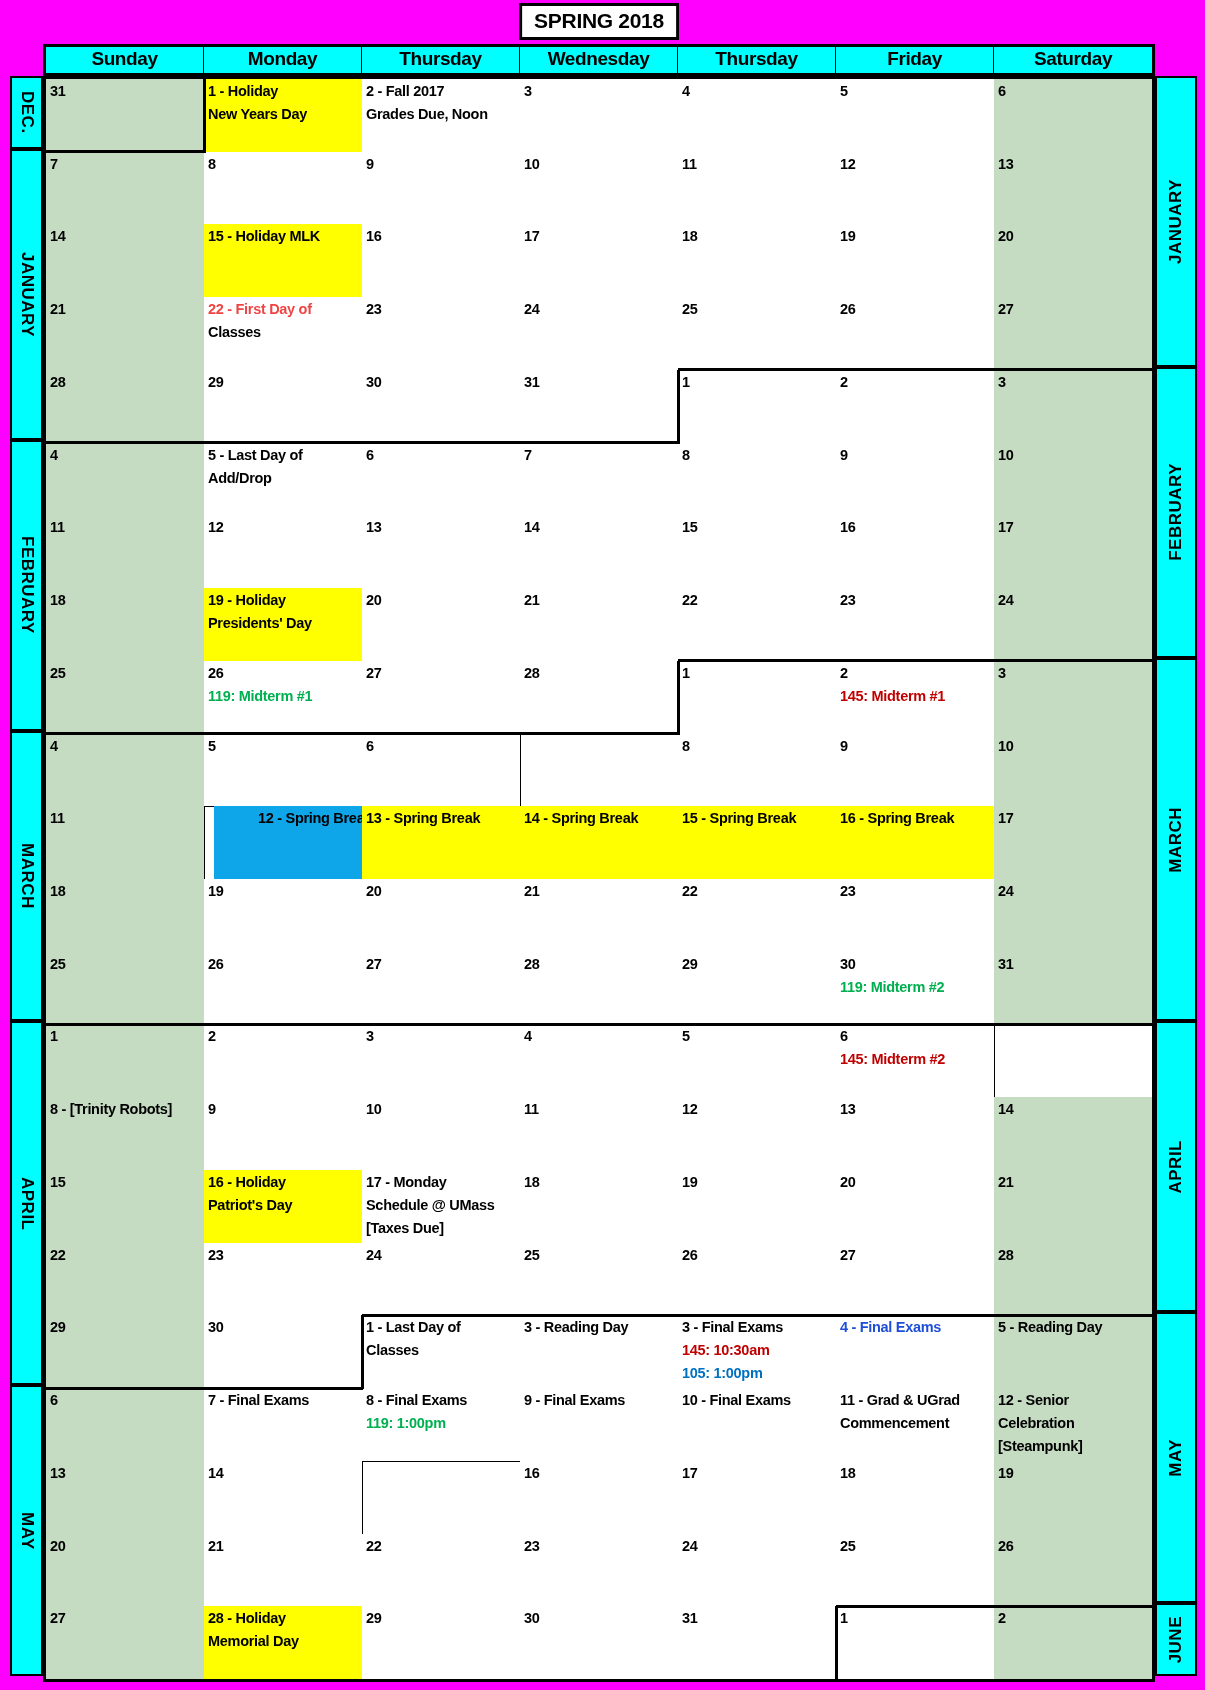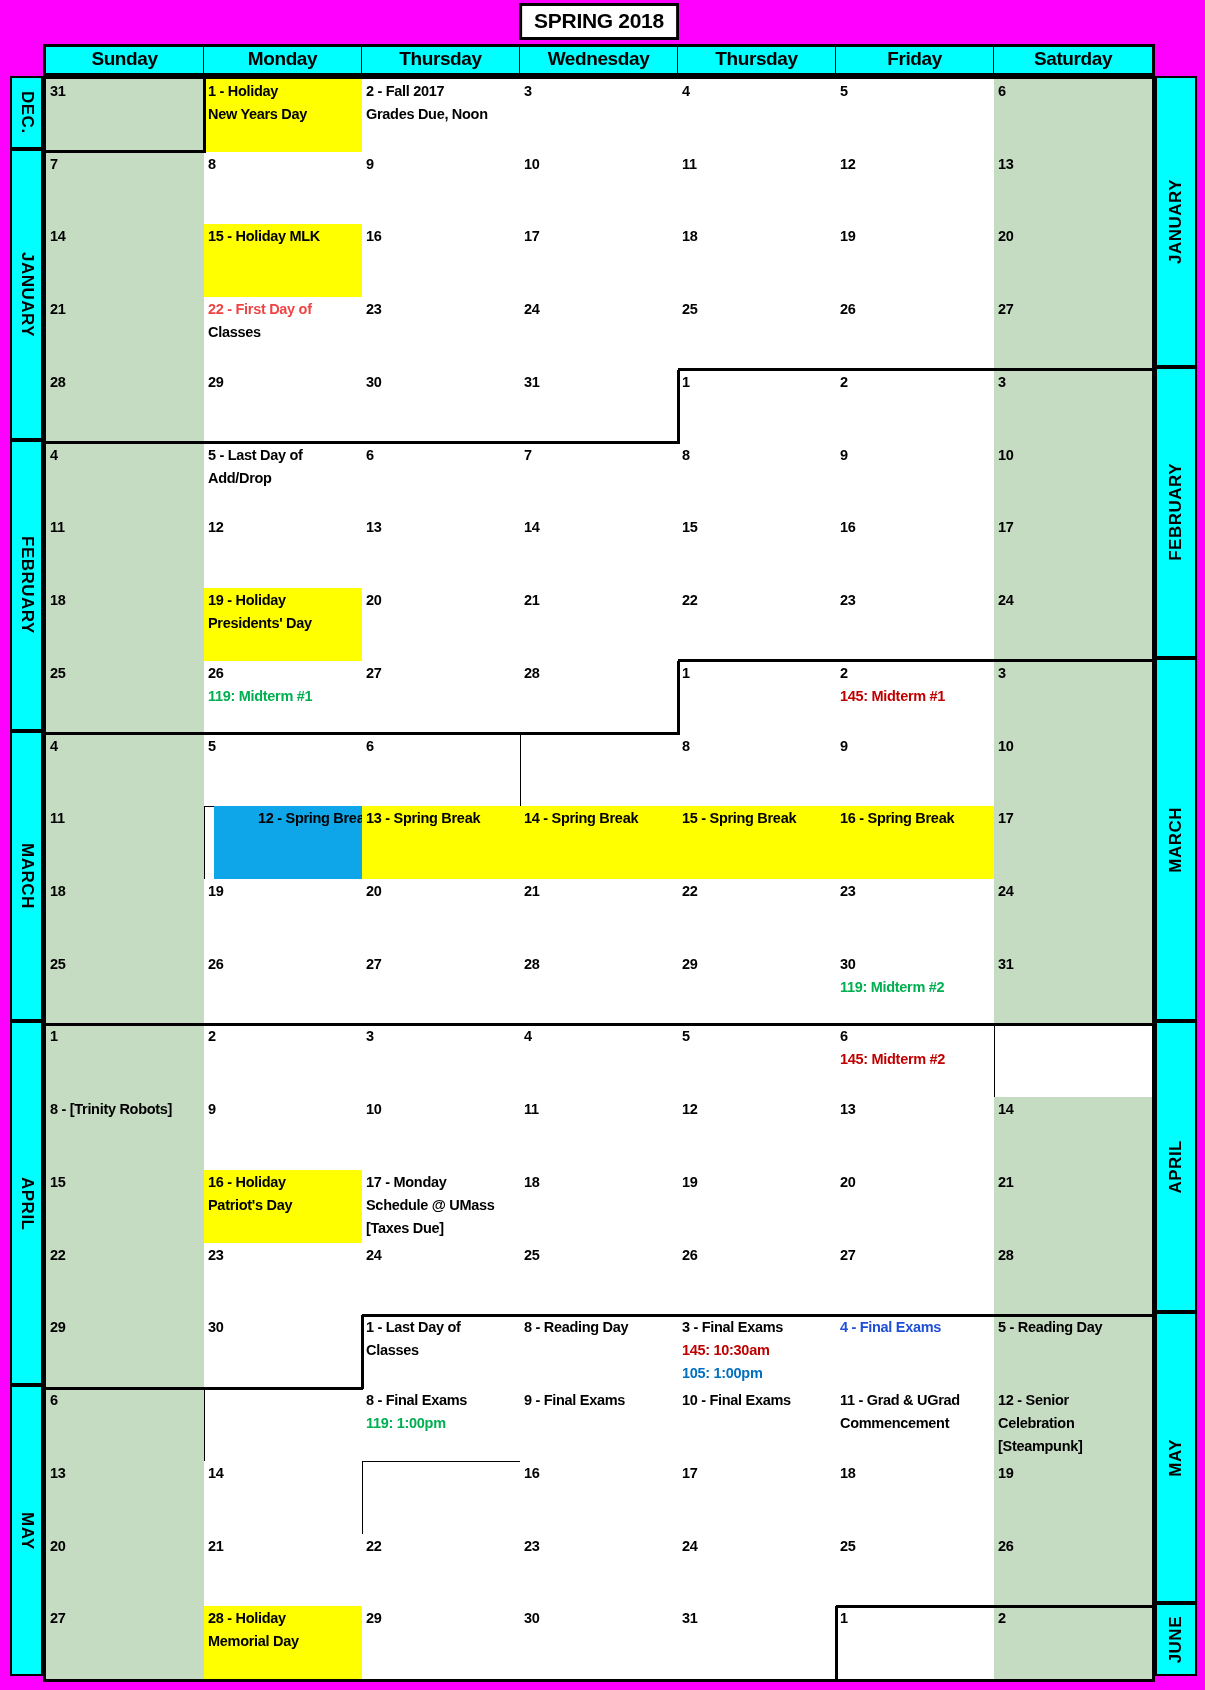--- a/index.html
+++ b/index.html
@@ -515,35 +515,38 @@
         <div class="cline" style="color: rgb(0, 0, 0);">29</div>
       </div>
       <div class="cell" style="left: 158px; top: 1236.36px; width: 159px; height: 73.7273px; background: rgb(255, 255, 255);">
         <div class="cline" style="color: rgb(0, 0, 0);">30</div>
       </div>
       <div class="cell" style="left: 316px; top: 1236.36px; width: 159px; height: 73.7273px; background: rgb(255, 255, 255);">
         <div class="cline" style="color: rgb(0, 0, 0);">1 - Last Day of</div>
         <div class="cline" style="color: rgb(0, 0, 0);">Classes</div>
       </div>
       <div class="cell" style="left: 474px; top: 1236.36px; width: 159px; height: 73.7273px; background: rgb(255, 255, 255);">
-        <div class="cline" style="color: rgb(0, 0, 0);">8 - Reading Day</div>
+        <div class="cline" style="color: rgb(0, 0, 0);">3 - Reading Day</div>
       </div>
       <div class="cell" style="left: 632px; top: 1236.36px; width: 159px; height: 73.7273px; background: rgb(255, 255, 255);">
         <div class="cline" style="color: rgb(0, 0, 0);">3 - Final Exams</div>
         <div class="cline" style="color: rgb(192, 0, 0);">145: 10:30am</div>
         <div class="cline" style="color: rgb(0, 112, 192);">105: 1:00pm</div>
       </div>
       <div class="cell" style="left: 790px; top: 1236.36px; width: 159px; height: 73.7273px; background: rgb(255, 255, 255);">
         <div class="cline" style="color: #1d4ed8;">4 - Final Exams</div>
       </div>
       <div class="cell" style="left: 948px; top: 1236.36px; width: 159px; height: 73.7273px; background: rgb(197, 219, 194);">
         <div class="cline" style="color: rgb(0, 0, 0);">5 - Reading Day</div>
       </div>
       <div class="cell" style="left: 0px; top: 1309.09px; width: 159px; height: 73.7273px; background: rgb(197, 219, 194);">
         <div class="cline" style="color: rgb(0, 0, 0);">6</div>
+      </div>
+      <div class="cell" style="left: 158px; top: 1309.09px; width: 159px; height: 73.7273px; background: rgb(255, 255, 255);">
+        <div class="cline" style="color: rgb(0, 0, 0);">7 - Final Exams</div>
       </div>
       <div class="cell" style="left: 316px; top: 1309.09px; width: 159px; height: 73.7273px; background: rgb(255, 255, 255);">
         <div class="cline" style="color: rgb(0, 0, 0);">8 - Final Exams</div>
         <div class="cline" style="color: rgb(0, 176, 80);">119: 1:00pm</div>
       </div>
       <div class="cell" style="left: 474px; top: 1309.09px; width: 159px; height: 73.7273px; background: rgb(255, 255, 255);">
         <div class="cline" style="color: rgb(0, 0, 0);">9 - Final Exams</div>
       </div>
       <div class="cell" style="left: 632px; top: 1309.09px; width: 159px; height: 73.7273px; background: rgb(255, 255, 255);">
         <div class="cline" style="color: rgb(0, 0, 0);">10 - Final Exams</div>

